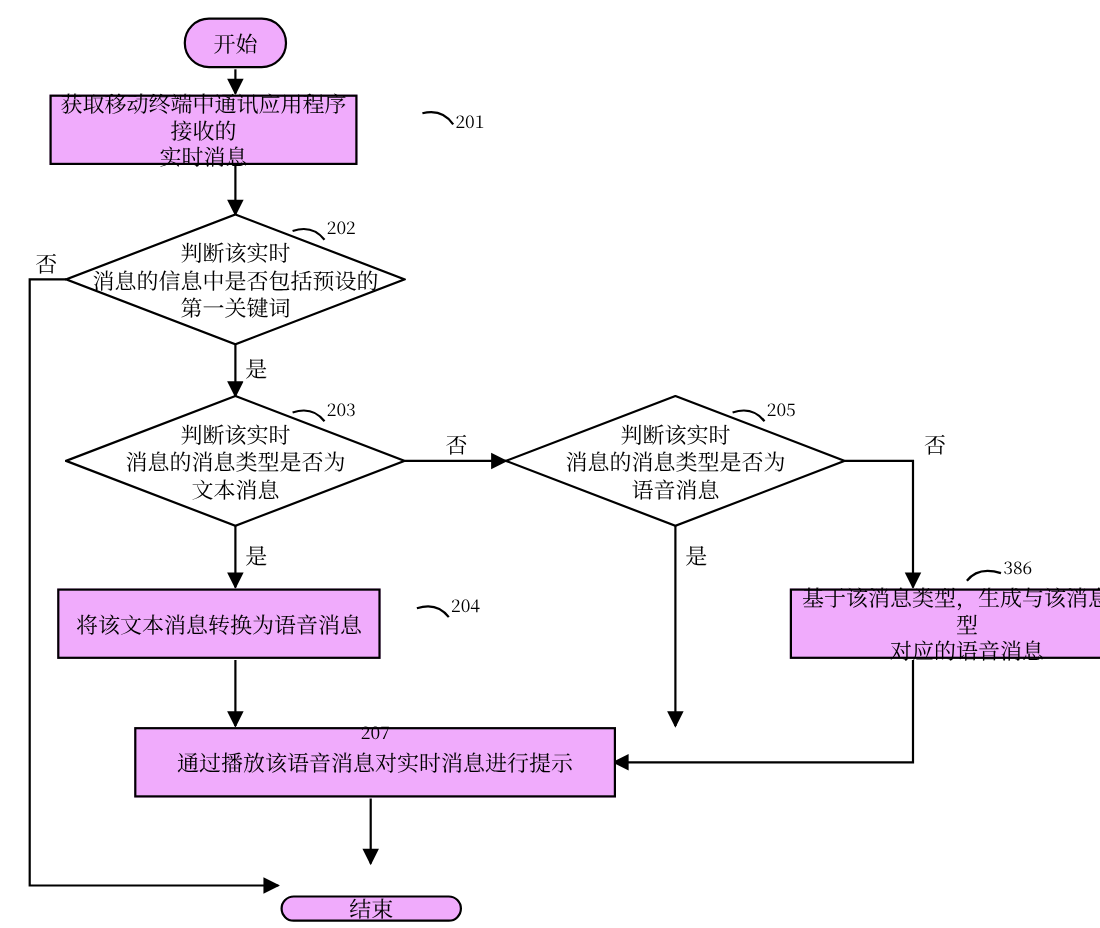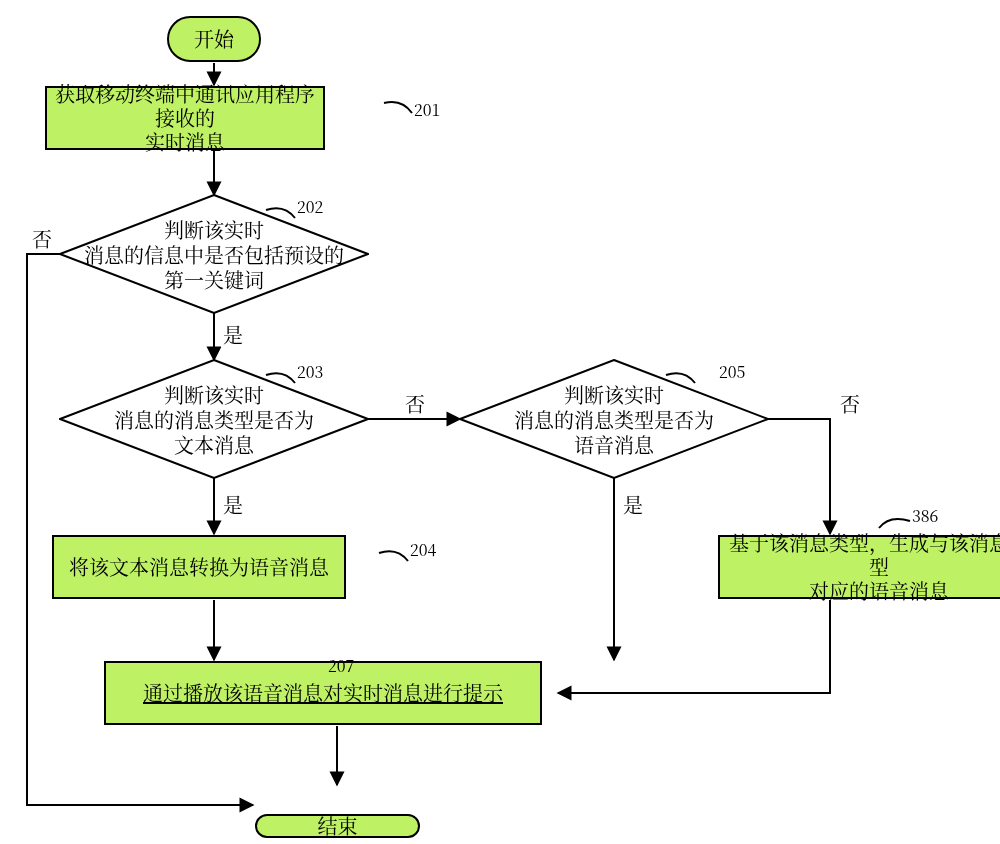--- a/index.html
+++ b/index.html
@@ -12,21 +12,21 @@
   #canvas {
     position: relative;
     width: 1000px;
     height: 844px;
     font-size: 20px;
     line-height: 1.2;
   }
   .box {
     position: absolute;
     border: 2px solid #000;
-    background: #bef264;
+    background: #f0abfc;
     display: flex;
     align-items: center;
     justify-content: center;
     text-align: center;
     box-sizing: border-box;
     padding: 4px 6px;
   }
   .rounded {
     border-radius: 28px;
   }
@@ -143,29 +143,29 @@
   <div class="leader" style="left:410px; top:540px;">204</div>
 
   <div class="diamond-wrap" style="left:614px; top:419px;">
     <svg style="left:-155px; top:-60px;" width="310" height="120" viewBox="0 0 310 120">
       <polygon points="155,1 309,60 155,119 1,60" fill="#fff" stroke="#000" stroke-width="2"></polygon>
     </svg>
     <div class="diamond-text" style="left:0; top:0; white-space:pre-line;">判断该实时
 消息的消息类型是否为
 语音消息</div>
   </div>
-  <div class="leader" style="left:719px; top:362px;text-align:center;">205</div>
+  <div class="leader" style="left:697px; top:362px;text-align:center;">205</div>
 
   <div class="box" style="left:670px; top:535px; width:322px; height:64px; white-space:pre-line;margin-left:48px;">
     <span>基于该消息类型，生成与该消息类型
 对应的语音消息</span>
   </div>
   <div class="leader" style="left:912px; top:506px;">386</div>
 
-  <div class="box" style="left:104px; top:661px; width:438px; height:64px;text-decoration:underline;">
+  <div class="box" style="left:122px; top:661px; width:438px; height:64px;">
     <span>通过播放该语音消息对实时消息进行提示</span>
   </div>
   <div class="leader" style="left:328px; top:656px;">207</div>
 
   <div class="box rounded" style="left:255px; top:786px; width:165px; height:24px;margin-top:28px;">
     <span>结束</span>
   </div>
 
   <div class="label" style="left:30px; top:227px;">否</div>
   <div class="label" style="left:221px; top:323px;">是</div>

